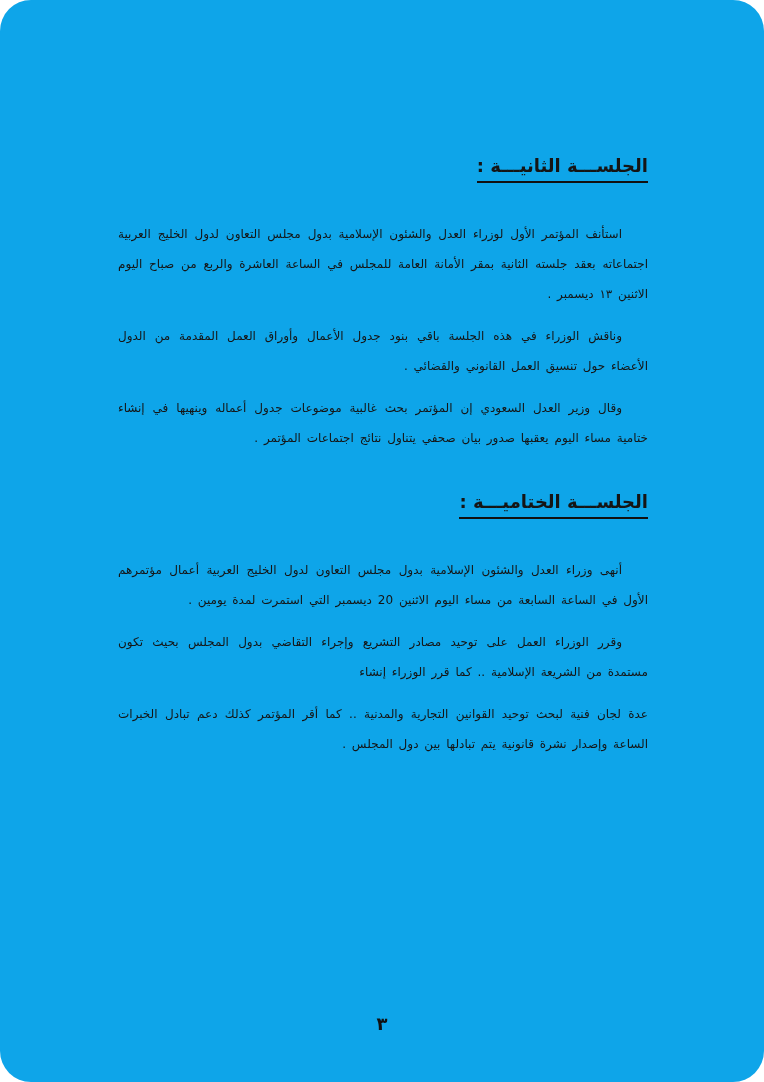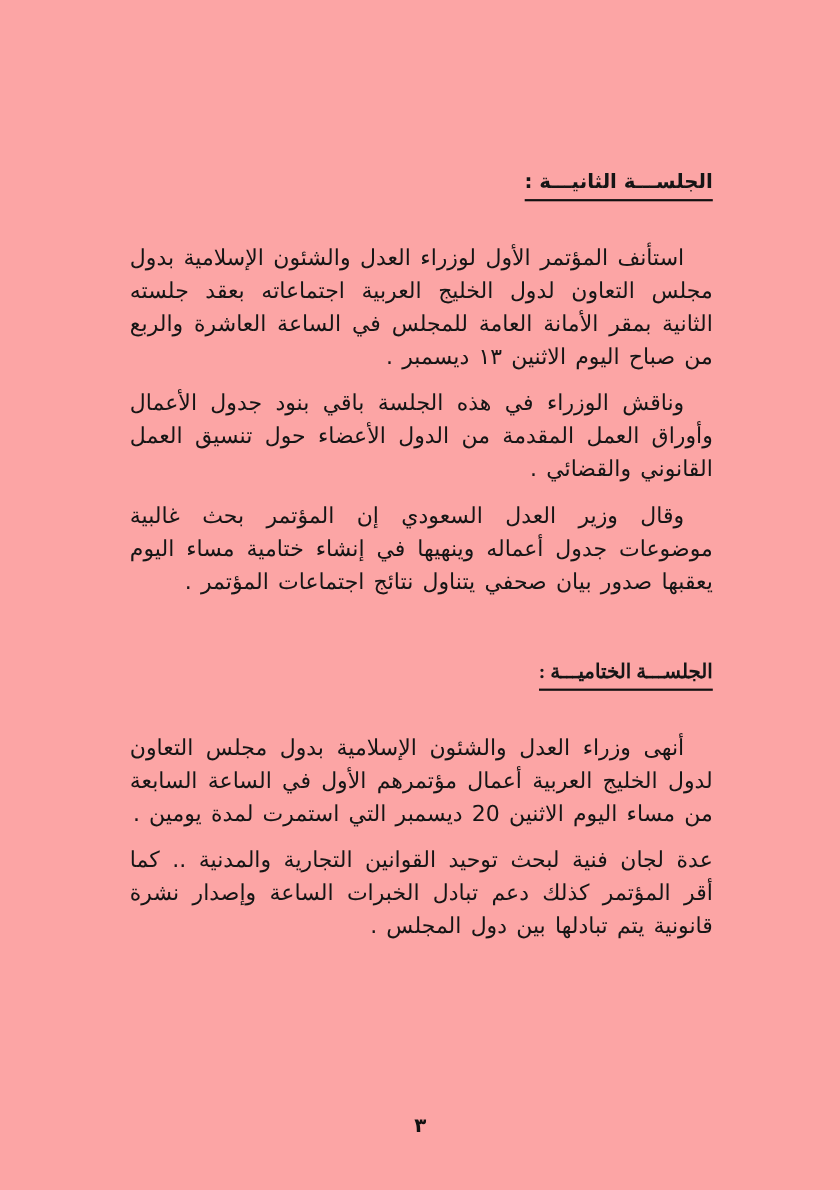--- a/index.html
+++ b/index.html
@@ -13,21 +13,22 @@
     height: 1082px;
     position: relative;
     overflow: hidden;
     font-family: "DejaVu Sans", sans-serif;
     color: #151515;
   }
 
   .page {
     position: absolute;
     inset: 0;
-    background: #fca5a5;
+    background: #0ea5e9;
+    border-radius: 31px;
   }
 
   .content {
     position: absolute;
     top: 155px;
     right: 116px;
     left: 118px;
     direction: rtl;
     text-align: justify;
   }
@@ -40,26 +41,25 @@
     letter-spacing: 0.5px;
   }
 
   .section-heading .heading-text {
     display: inline-block;
     border-bottom: 2px solid #111;
     padding-bottom: 5px;
   }
 
   .section.second .section-heading {
-    margin-top: 56px;
-    font-family: Liberation Serif, serif;
+    margin-top: 38px;
   }
 
   .paragraph {
-    font-size: 20px;
+    font-size: 12px;
     line-height: 30px;
     margin-bottom: 12px;
     text-indent: 26px;
     word-spacing: 2px;
   }
 
   .paragraph.no-indent {
     text-indent: 0;
   }
 
@@ -88,20 +88,21 @@
       <p class="paragraph">استأنف المؤتمر الأول لوزراء العدل والشئون الإسلامية بدول مجلس التعاون لدول الخليج العربية اجتماعاته بعقد جلسته الثانية بمقر الأمانة العامة للمجلس في الساعة العاشرة والربع من صباح اليوم الاثنين ١٣ ديسمبر .</p>
       <p class="paragraph">وناقش الوزراء في هذه الجلسة باقي بنود جدول الأعمال وأوراق العمل المقدمة من الدول الأعضاء حول تنسيق العمل القانوني والقضائي .</p>
       <p class="paragraph">وقال وزير العدل السعودي إن المؤتمر بحث غالبية موضوعات جدول أعماله وينهيها في إنشاء ختامية مساء اليوم يعقبها صدور بيان صحفي يتناول نتائج اجتماعات المؤتمر .</p>
     </div>
 
     <div class="section second">
       <h2 class="section-heading">
         <span class="heading-text">الجلســـة الختاميـــة :</span>
       </h2>
       <p class="paragraph">أنهى وزراء العدل والشئون الإسلامية بدول مجلس التعاون لدول الخليج العربية أعمال مؤتمرهم الأول في الساعة السابعة من مساء اليوم الاثنين 20 ديسمبر التي استمرت لمدة يومين .</p>
+      <p class="paragraph">وقرر الوزراء العمل على توحيد مصادر التشريع وإجراء التقاضي بدول المجلس بحيث تكون مستمدة من الشريعة الإسلامية .. كما قرر الوزراء إنشاء</p>
       <p class="paragraph no-indent">عدة لجان فنية لبحث توحيد القوانين التجارية والمدنية .. كما أقر المؤتمر كذلك دعم تبادل الخبرات الساعة وإصدار نشرة قانونية يتم تبادلها بين دول المجلس .</p>
     </div>
 
   </div>
 
   <div class="page-number">٣</div>
 
 </div>
 
 </body></html>

